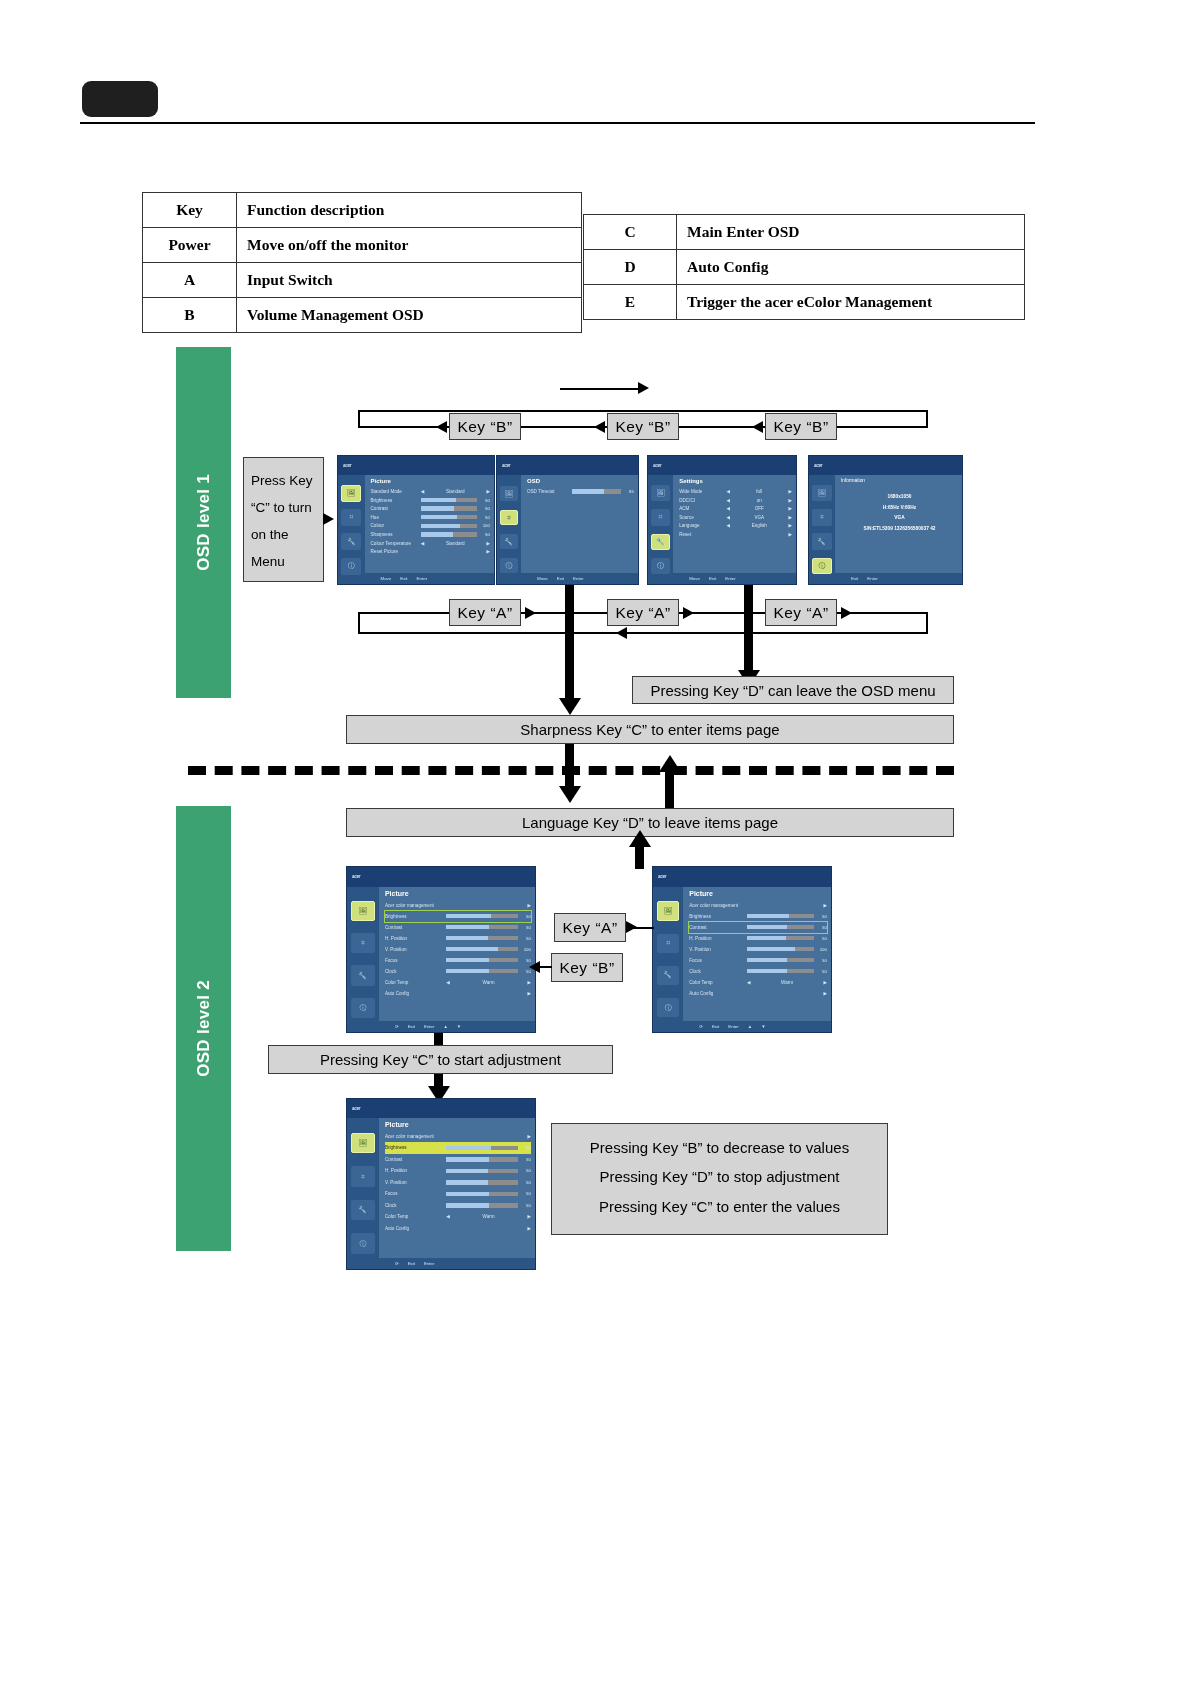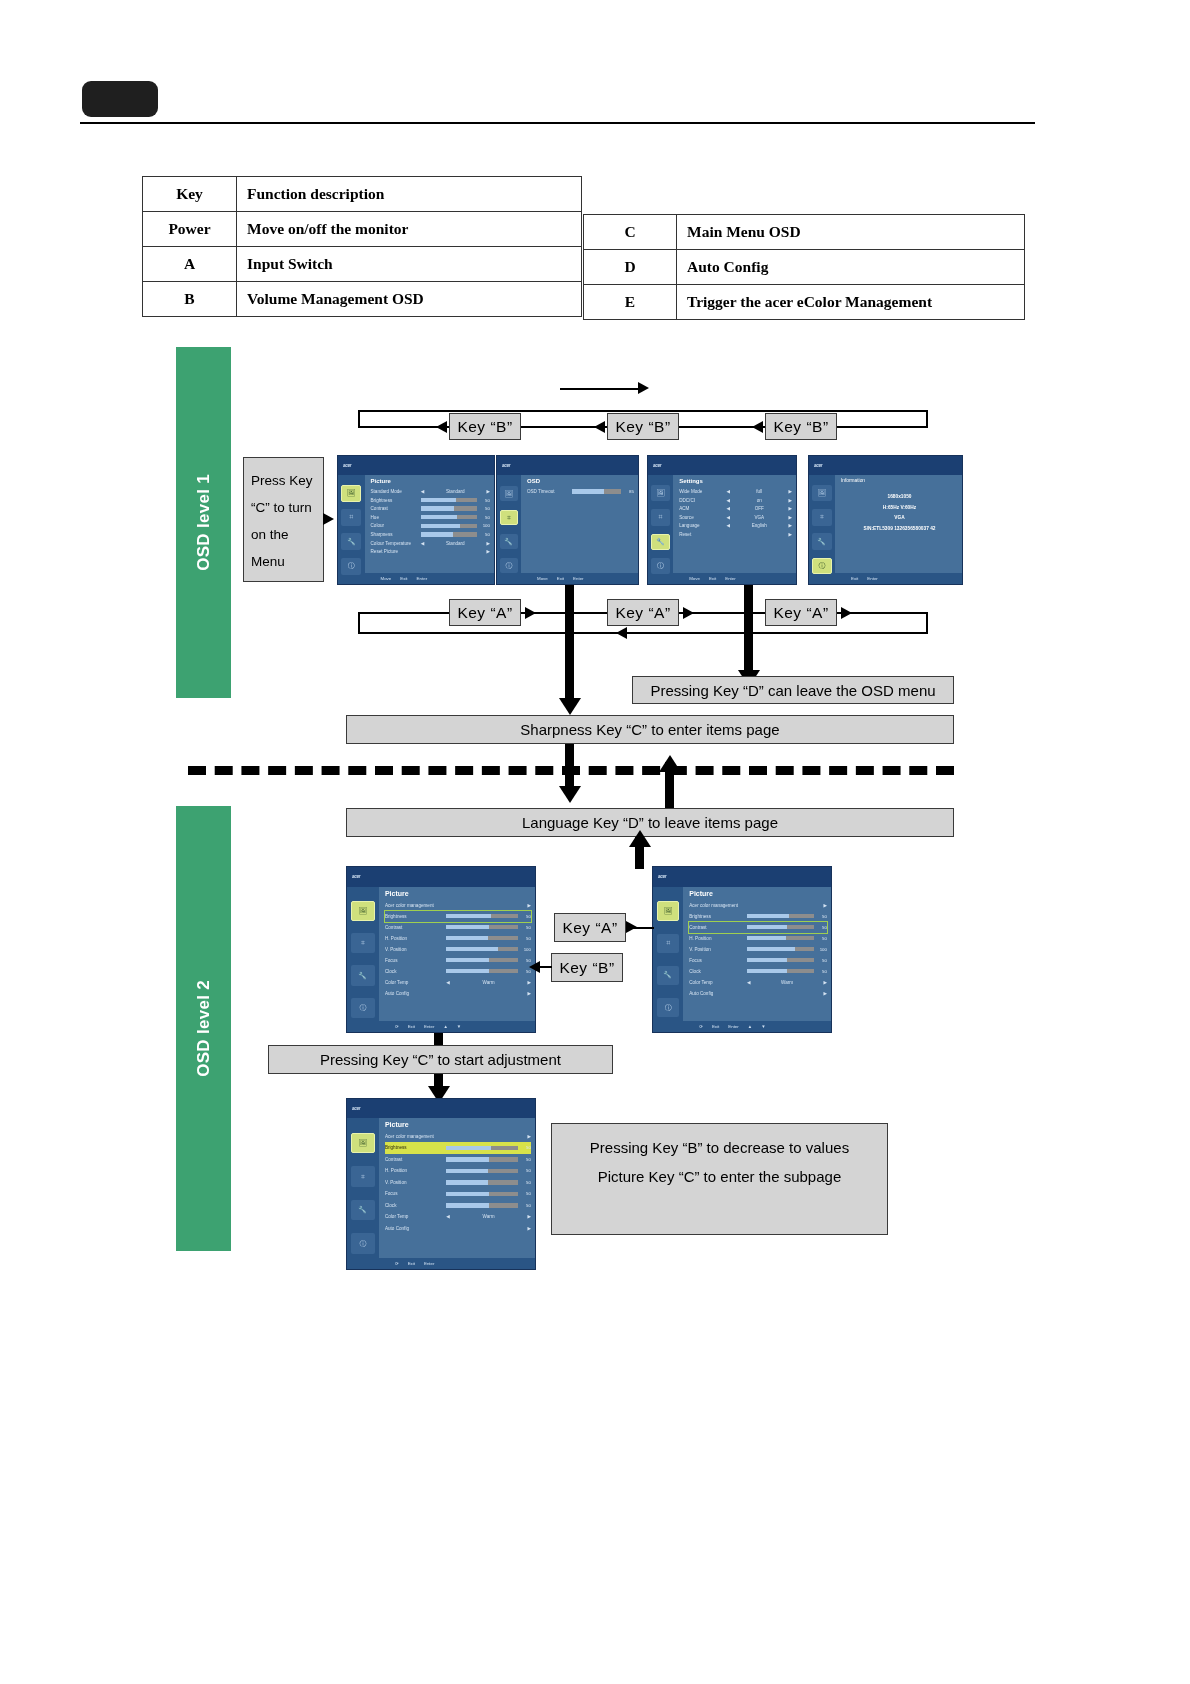--- a/index.html
+++ b/index.html
@@ -44,21 +44,21 @@
     padding: 0;
     height: 34px;
     vertical-align: middle;
     text-align: left;
   }
   .keytable .c-key {
     width: 93px;
     text-align: center;
   }
   .keytable .c-desc { padding-left: 10px; }
-  #table-left  { left: 142px; top: 176px; width: 440px; }
+  #table-left  { left: 142px; top: 192px; width: 440px; }
   #table-right { left: 583px; top: 214px; width: 442px; }
   #table-right .c-key { width: 92px; }
 
   
   .levelbar {
     position: absolute;
     background: #3da271;
     display: flex;
     align-items: center;
     justify-content: center;
@@ -265,21 +265,21 @@
     <td class="c-key">B</td>
     <td class="c-desc">Volume Management OSD</td>
   </tr>
 </tbody>
   </table>
 
 <table class="keytable" id="table-right">
   <tbody>
       <tr>
     <td class="c-key">C</td>
-    <td class="c-desc">Main Menu OSD</td>
+    <td class="c-desc">Main Enter OSD</td>
   </tr>
   <tr>
     <td class="c-key">D</td>
     <td class="c-desc">Auto Config</td>
   </tr>
   <tr>
     <td class="c-key">E</td>
     <td class="c-desc">Trigger the acer eColor Management</td>
   </tr>
 </tbody>
@@ -922,15 +922,16 @@
         <span>Exit</span>
         <span>Enter</span>
       </div>
     </div>
   </div>
 </div>
 
 <div class="gbox" style="left:551px; top:1123px; width:337px; height:112px; display:block; padding:9px 0 0 0;">
   <div style="text-align:center;line-height:1.95;font-size:15px">
     <div>Pressing Key “B” to decrease to values</div>
-    <div>Picture Key “C” to enter the subpage</div>
+    <div>Pressing Key “D” to stop adjustment</div>
+    <div>Pressing Key “C” to enter the values</div>
   </div>
 </div>
 
 </body></html>

